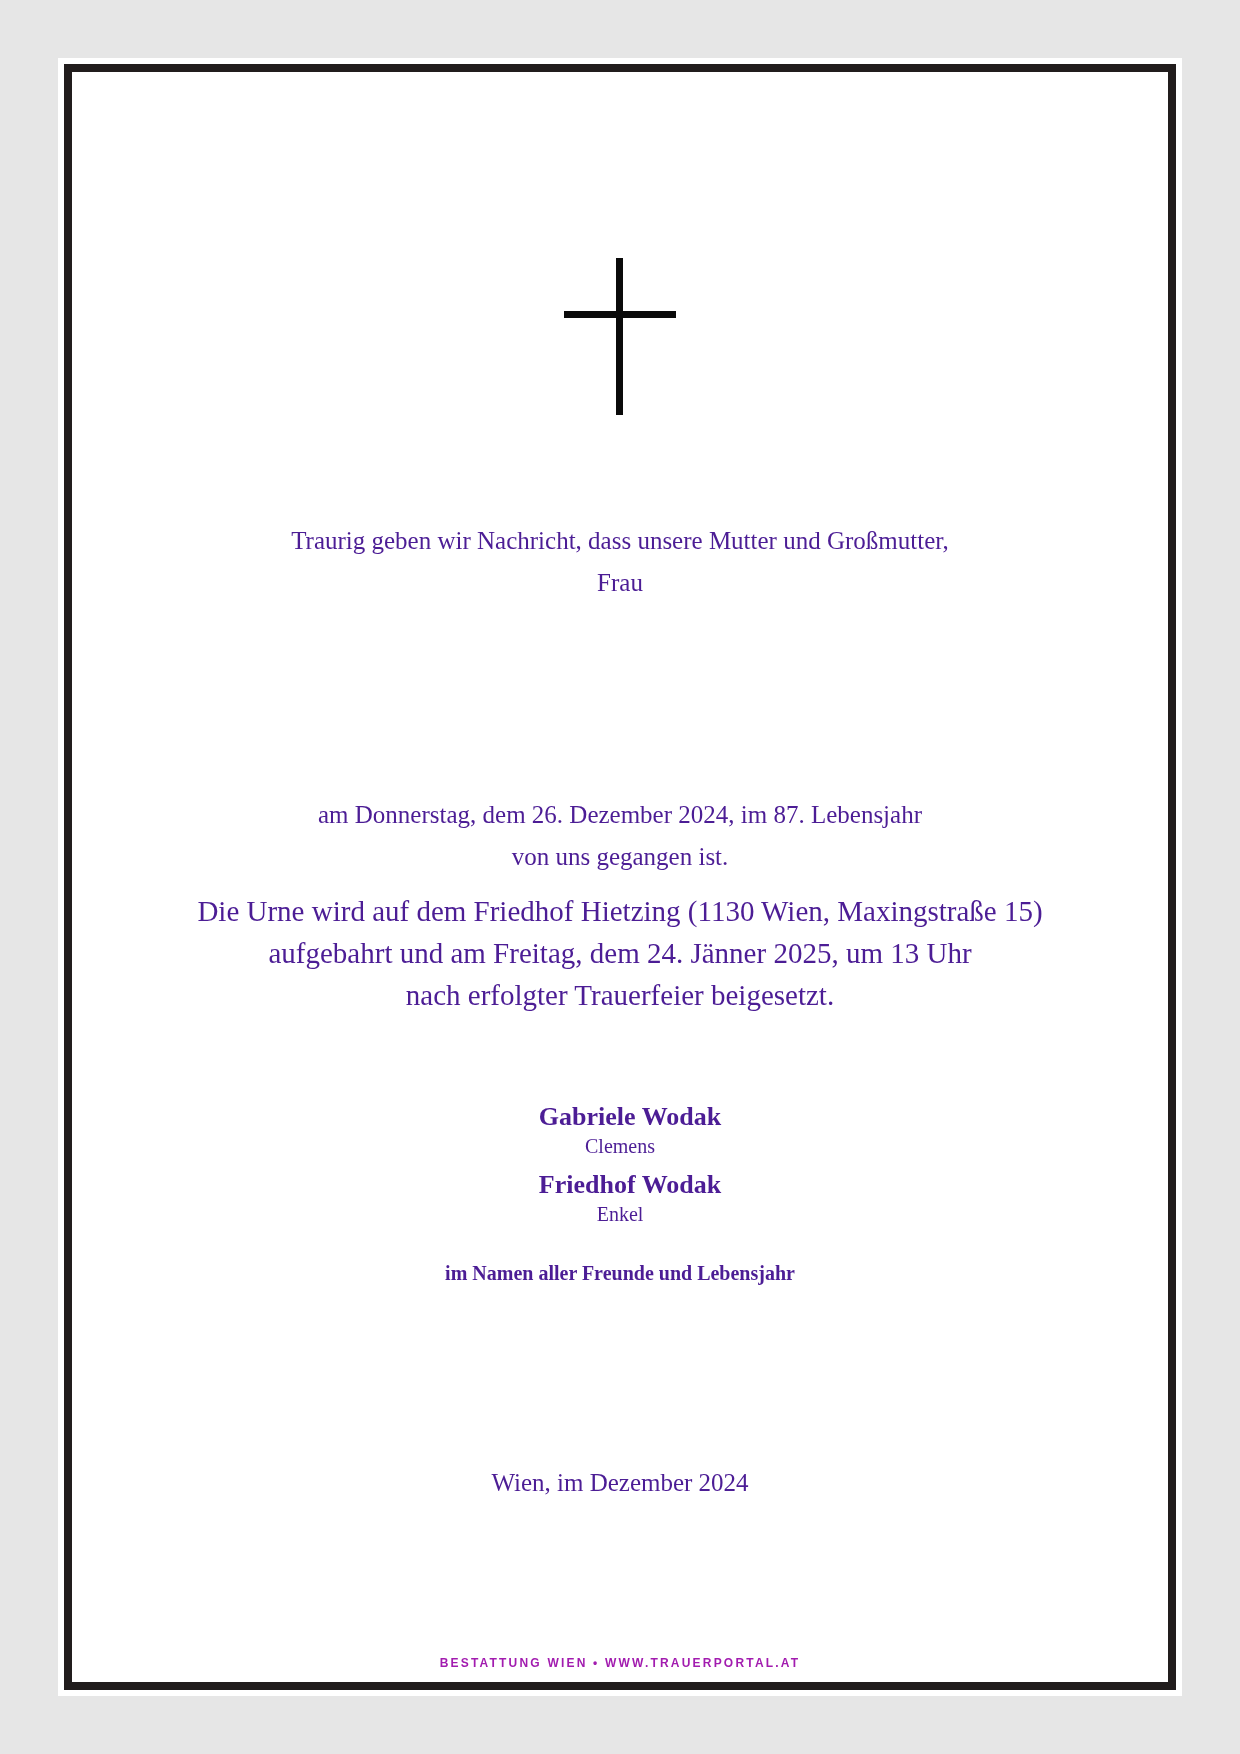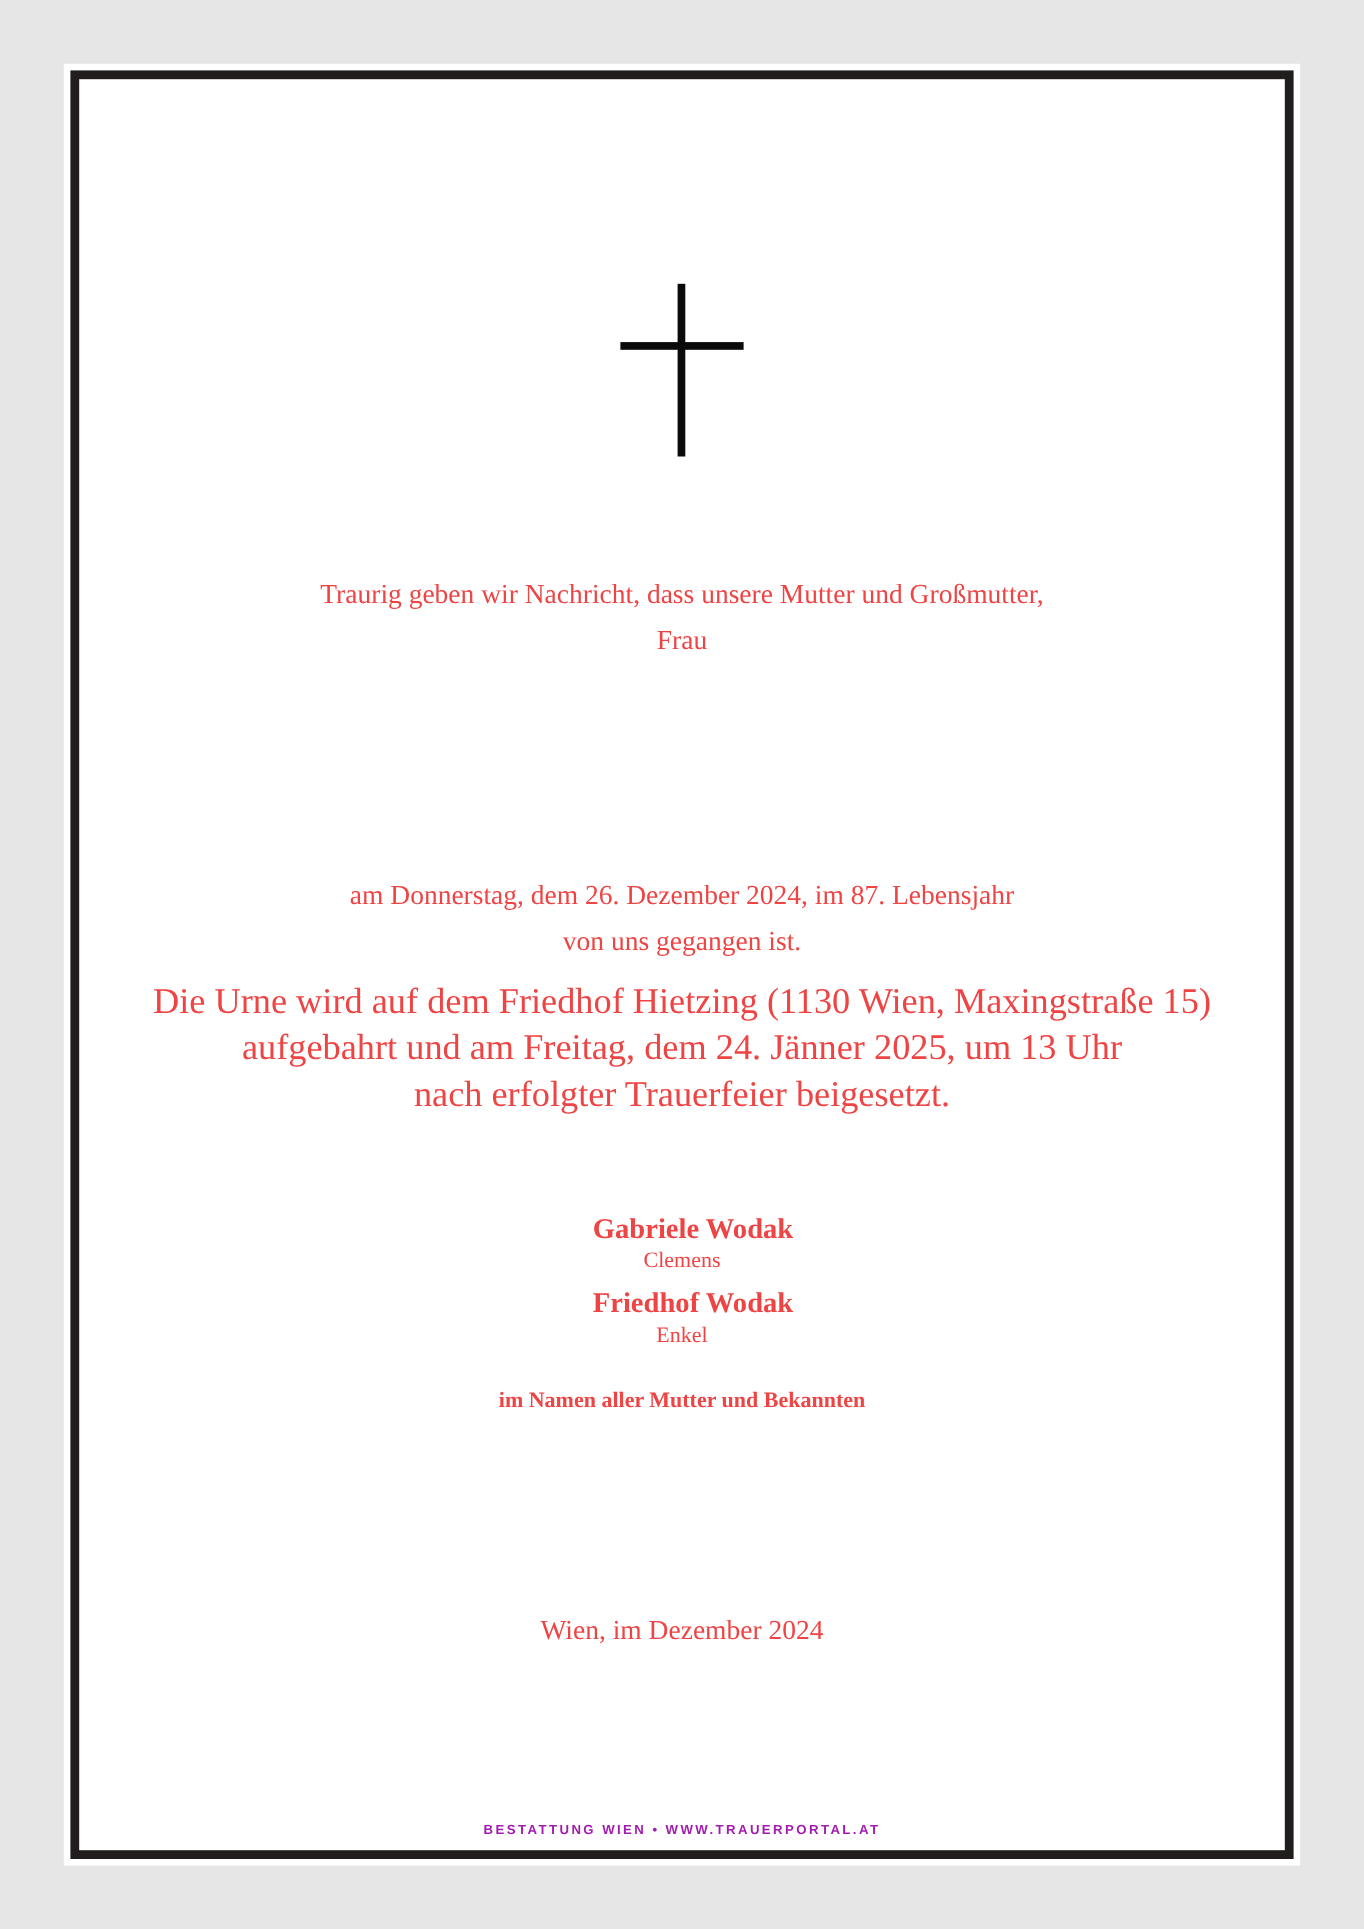--- a/index.html
+++ b/index.html
@@ -15,35 +15,35 @@
     left: 58px; top: 58px;
     width: 1124px; height: 1638px;
     background: #ffffff;
   }
   .frame {
     position: absolute;
     left: 6px; top: 6px; right: 6px; bottom: 6px;
     border: 8px solid #211d1d;
     pointer-events: none;
   }
-  .line { position: absolute; left: 0; width: 100%; text-align: center; color: #ef4444; }
+  .line { position: absolute; left: 0; width: 100%; text-align: center; color: #4c1d95; }
 
   
   .cross { position: absolute; left: 506px; top: 200px; width: 112px; height: 157px; }
   .cross .bar-v {
     position: absolute; left: 52px; top: 0; width: 7px; height: 157px; background: #0a0a0a;
   }
   .cross .bar-h {
     position: absolute; left: 0; top: 53px; width: 112px; height: 7px; background: #0a0a0a;
   }
 
   .intro   { top: 462px; font-size: 25px; line-height: 42px; }
   .name    { top: 588px; font-size: 66px; line-height: 74px; font-weight: bold; margin: 0; }
   .death   { top: 736px; font-size: 25px; line-height: 42px; }
-  .burial  { top: 832px; font-size: 33px; line-height: 42px; }
+  .burial  { top: 832px; font-size: 29px; line-height: 42px; }
 
   .mourners { top: 1043px; }
   .mourner-name { font-size: 26px; line-height: 32px; font-weight: bold; padding-left: 20px; }
   .mourner-relation { font-size: 20px; line-height: 26px; }
   .mourner-block + .mourner-block { margin-top: 10px; }
 
   .closing { top: 1202px; font-size: 20px; line-height: 26px; font-weight: bold; }
   .place-date { top: 1408px; font-size: 25px; line-height: 34px; }
 
   .footer {
@@ -88,19 +88,19 @@
     <div class="mourner-block">
       <div class="mourner-name">Gabriele Wodak</div>
       <div class="mourner-relation">Clemens</div>
     </div>
     <div class="mourner-block">
       <div class="mourner-name">Friedhof Wodak</div>
       <div class="mourner-relation">Enkel</div>
     </div>
   </div>
 
-  <div class="line closing">im Namen aller Mutter und Bekannten</div>
+  <div class="line closing">im Namen aller Freunde und Lebensjahr</div>
 
   <div class="line place-date">Wien, im Dezember 2024</div>
 
   <div class="line footer">BESTATTUNG WIEN  •  WWW.TRAUERPORTAL.AT</div>
 
 </div>
 
 </body></html>

